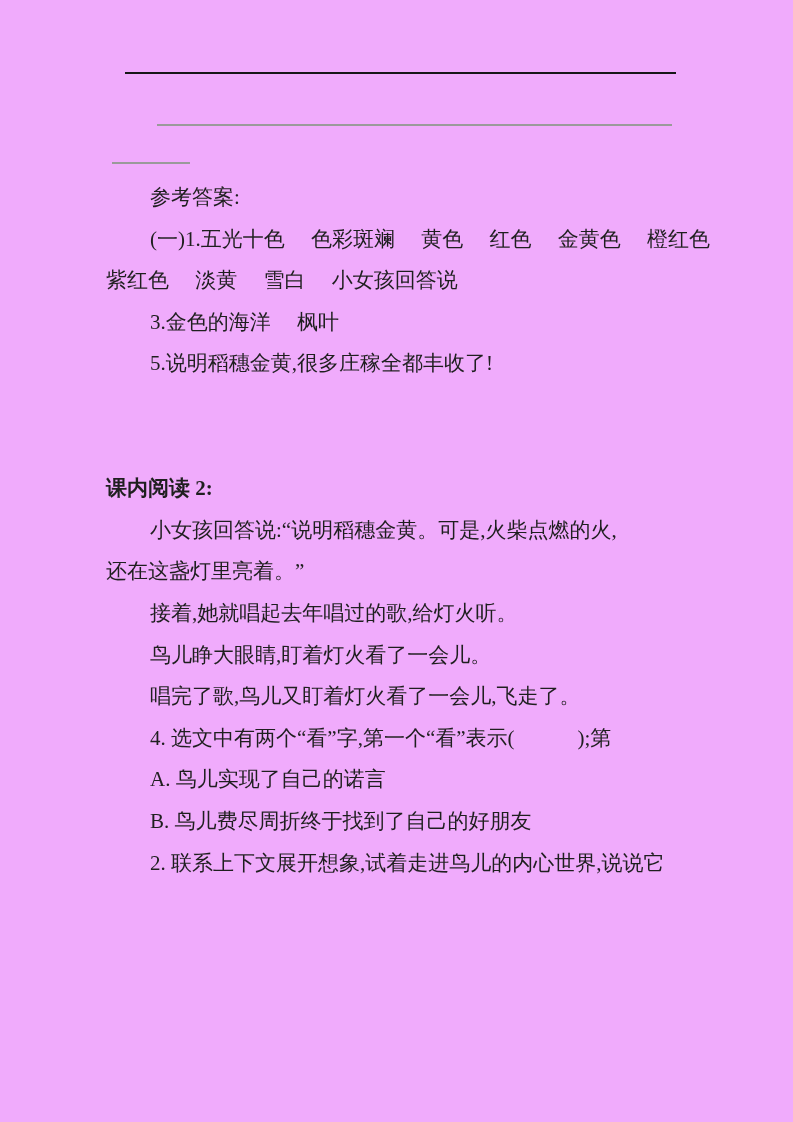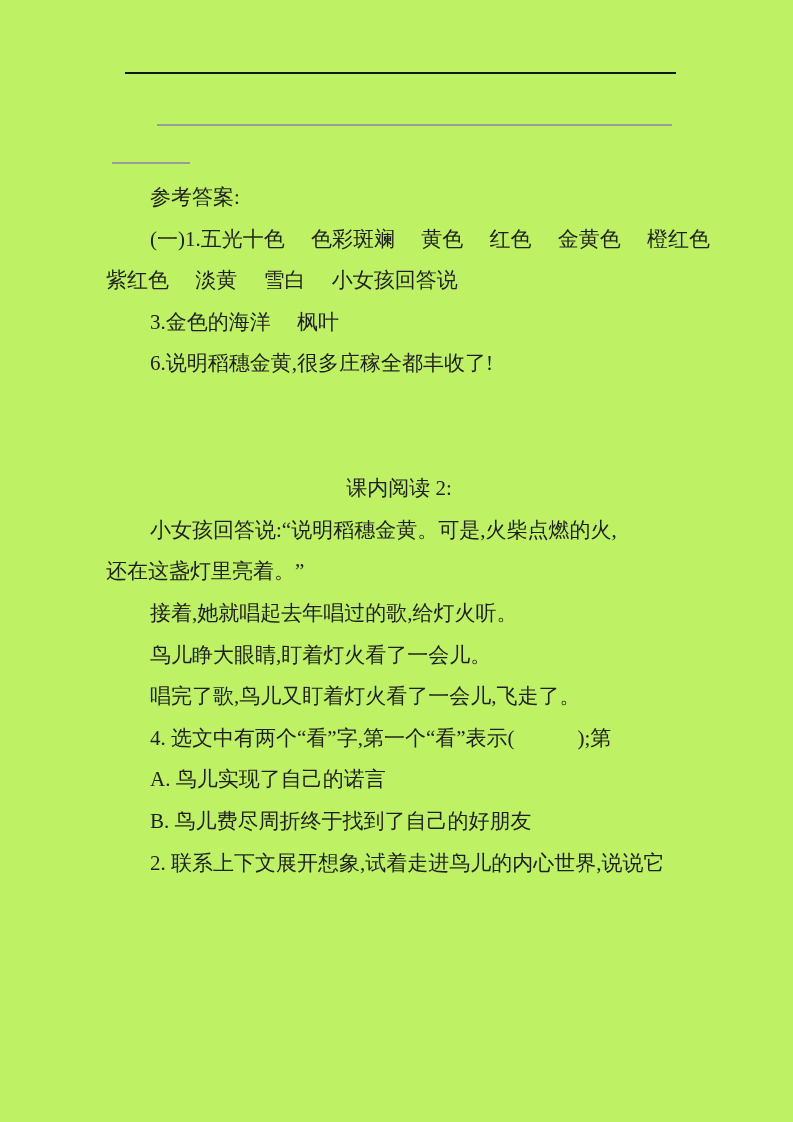--- a/index.html
+++ b/index.html
@@ -4,21 +4,21 @@
 <style>
   html, body {
     margin: 0;
     padding: 0;
     background: #ffffff;
   }
   .page {
     position: relative;
     width: 793px;
     height: 1122px;
-    background: #bef264;
+    background: #f0abfc;
     overflow: hidden;
     font-family: "Liberation Serif", "DejaVu Serif", serif;
   }
   .top-rule {
     position: absolute;
     left: 125px;
     top: 72px;
     width: 551px;
     height: 0;
     border-top: 2px solid #171717;
@@ -49,37 +49,36 @@
     color: #1f1f1f;
   }
   .line {
     height: 41.6px;
     white-space: nowrap;
   }
   .line.indent {
     padding-left: 44px;
   }
   .line.heading {
-    font-weight: normal;
-    text-align: center;
+    font-weight: bold;
   }
 </style>
 </head>
 <body>
 
 <div class="page">
   <div class="top-rule"></div>
   <div class="blank-long"></div>
   <div class="blank-short"></div>
   <div class="text-flow">
       <div class="line indent">参考答案:</div>
       <div class="line indent">(一)1.五光十色　 色彩斑斓　 黄色　 红色　 金黄色　 橙红色</div>
       <div class="line plain">紫红色　 淡黄　 雪白　 小女孩回答说</div>
       <div class="line indent">3.金色的海洋　 枫叶</div>
-      <div class="line indent">6.说明稻穗金黄,很多庄稼全都丰收了!</div>
+      <div class="line indent">5.说明稻穗金黄,很多庄稼全都丰收了!</div>
       <div class="line plain"></div>
       <div class="line plain"></div>
       <div class="line heading">课内阅读 2:</div>
       <div class="line indent">小女孩回答说:“说明稻穗金黄。可是,火柴点燃的火,</div>
       <div class="line plain">还在这盏灯里亮着。”</div>
       <div class="line indent">接着,她就唱起去年唱过的歌,给灯火听。</div>
       <div class="line indent">鸟儿睁大眼睛,盯着灯火看了一会儿。</div>
       <div class="line indent">唱完了歌,鸟儿又盯着灯火看了一会儿,飞走了。</div>
       <div class="line indent">4. 选文中有两个“看”字,第一个“看”表示(　　　);第</div>
       <div class="line indent">A. 鸟儿实现了自己的诺言</div>

